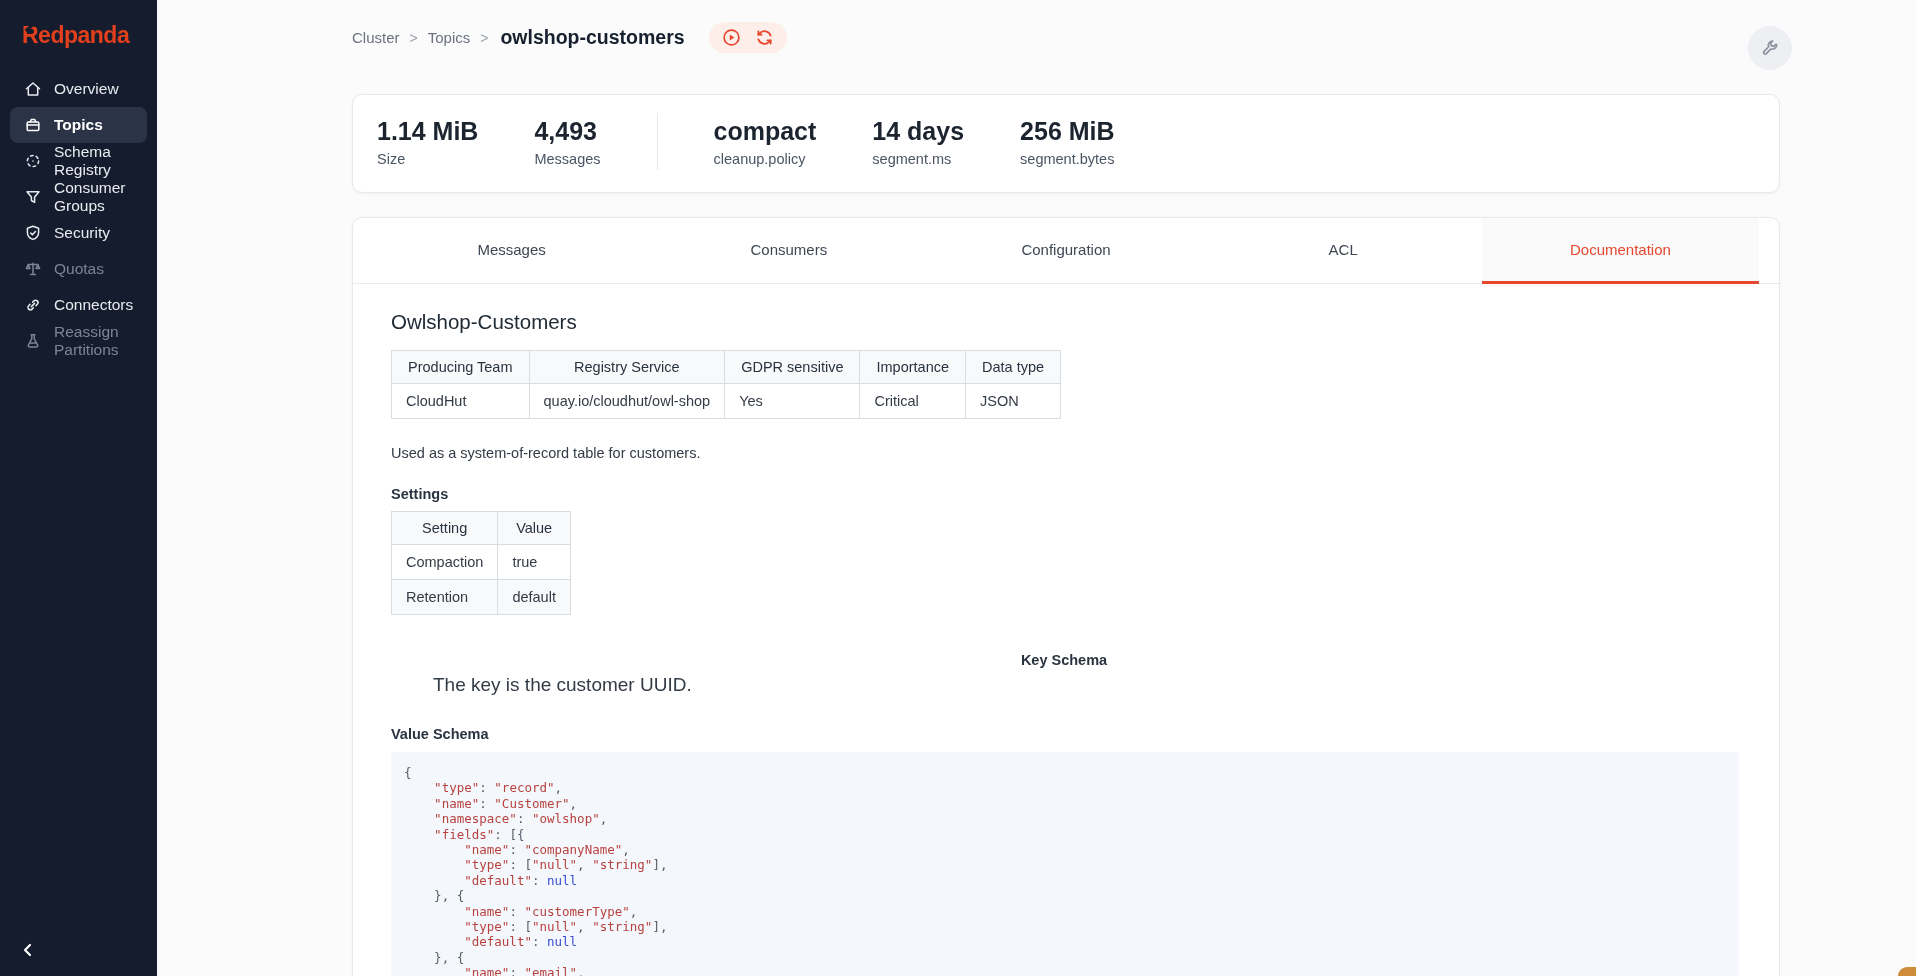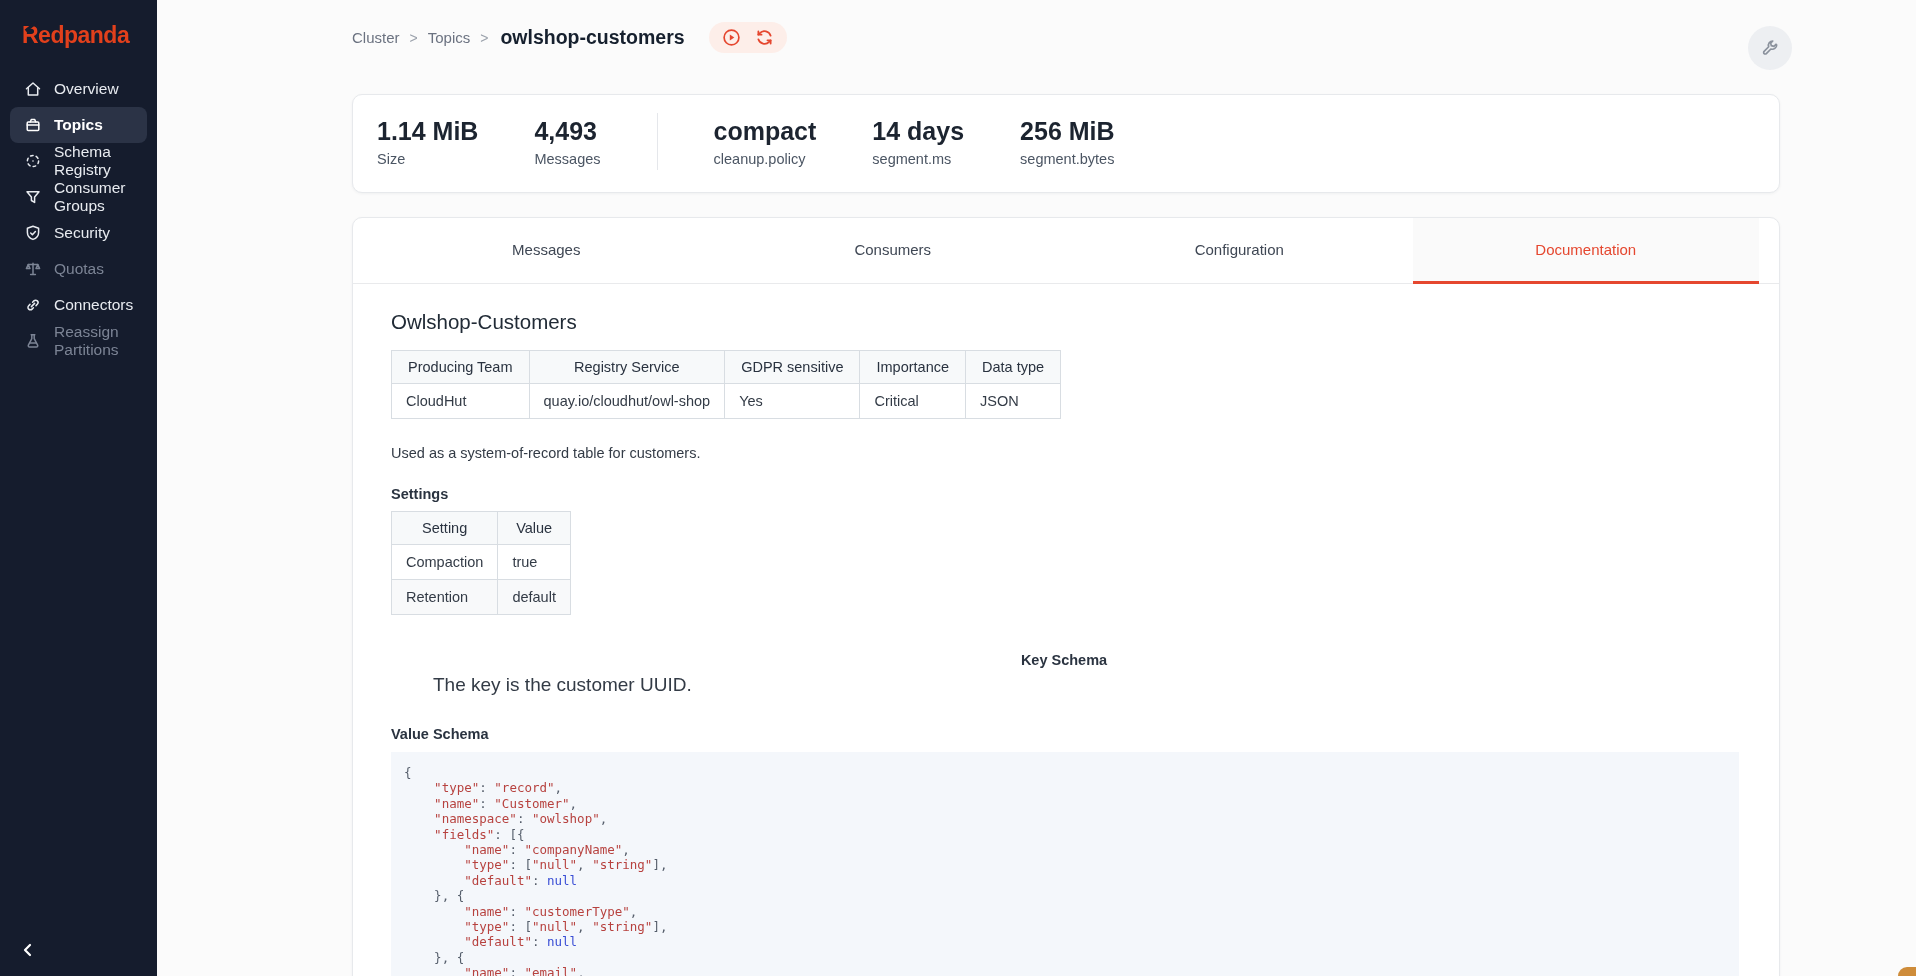--- a/index.html
+++ b/index.html
@@ -245,20 +245,21 @@
         <div class="stat-value">256 MiB</div>
         <div class="stat-label">segment.bytes</div>
       </div>
     </div>
 
     <div class="card tabs-card">
       <div class="tab-bar">
         <div class="tab">Messages</div>
         <div class="tab">Consumers</div>
         <div class="tab">Configuration</div>
+        <div class="tab">ACL</div>
         <div class="tab active">Documentation</div>
       </div>
 
       <div class="doc-content">
         <h2 class="doc-title">Owlshop-Customers</h2>
 
         <table>
           <thead>
               <tr>
                 <th>Producing Team</th>

